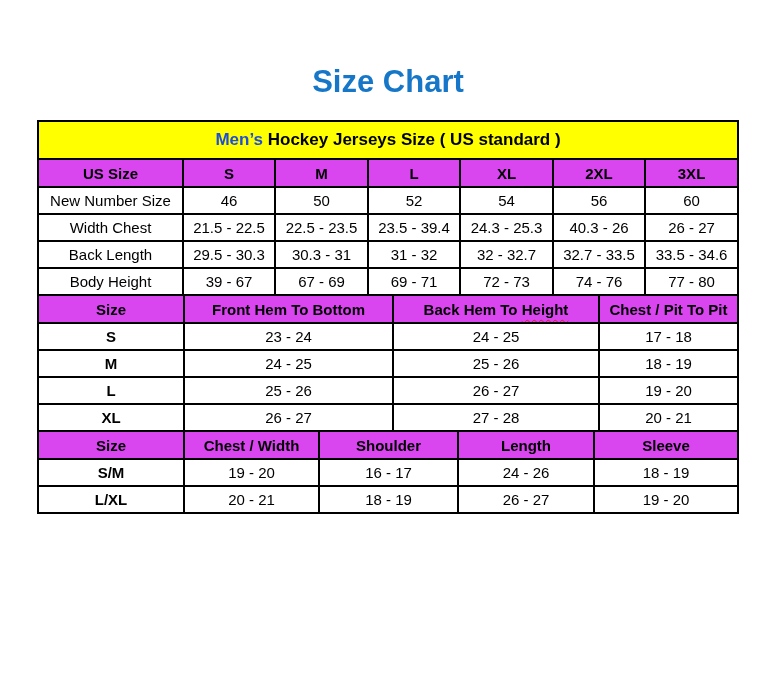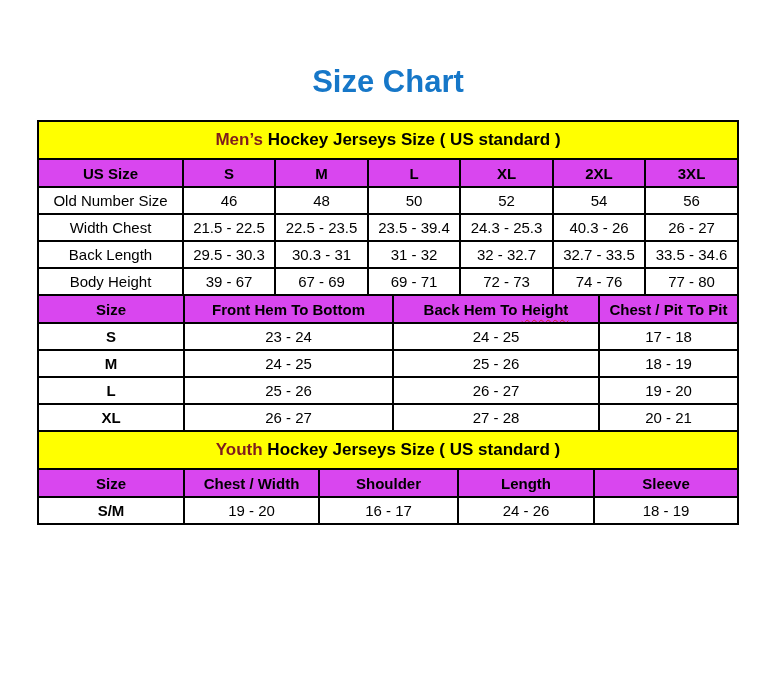--- a/index.html
+++ b/index.html
@@ -54,21 +54,21 @@
     white-space: nowrap;
     overflow: hidden;
   }
   tr.band td {
     background: #ffff00;
     font-weight: bold;
     font-size: 17px;
     height: 36px;
   }
   tr.band .hl {
-    color: #7f1d1d;
+    color: #1d4ed8;
   }
   tr.cols th {
     font-weight: bold;
     height: 26px;
     background: #d946ef;
   }
   tbody td {
     height: 25px;
     font-weight: normal;
     background: #ffffff;
@@ -113,27 +113,27 @@
           <th>S</th>
           <th>M</th>
           <th>L</th>
           <th>XL</th>
           <th>2XL</th>
           <th>3XL</th>
         </tr>
       </thead>
       <tbody>
           <tr>
-            <td>Old Number Size</td>
+            <td>New Number Size</td>
             <td>46</td>
-            <td>48</td>
             <td>50</td>
             <td>52</td>
             <td>54</td>
             <td>56</td>
+            <td>60</td>
           </tr>
           <tr>
             <td>Width Chest</td>
             <td>21.5 - 22.5</td>
             <td>22.5 - 23.5</td>
             <td>23.5 - 39.4</td>
             <td>24.3 - 25.3</td>
             <td>40.3 - 26</td>
             <td>26 - 27</td>
           </tr>
@@ -203,36 +203,40 @@
 
     <table class="size-table youth">
       <colgroup>
         <col style="width:146px">
           <col style="width:135px">
           <col style="width:139px">
           <col style="width:136px">
           <col style="width:144px">
       </colgroup>
       <thead>
-        <tr class="band">
-          <td colspan="5"><span class="hl">Youth</span><span> Hockey Jerseys Size ( US standard )</span></td>
-        </tr>
         <tr class="cols">
           <th>Size</th>
           <th>Chest / Width</th>
           <th>Shoulder</th>
           <th>Length</th>
           <th>Sleeve</th>
         </tr>
       </thead>
       <tbody>
           <tr>
             <td>S/M</td>
             <td>19 - 20</td>
             <td>16 - 17</td>
             <td>24 - 26</td>
             <td>18 - 19</td>
           </tr>
+          <tr>
+            <td>L/XL</td>
+            <td>20 - 21</td>
+            <td>18 - 19</td>
+            <td>26 - 27</td>
+            <td>19 - 20</td>
+          </tr>
         </tbody>
     </table>
 
   </div>
 </div>
 
 </body></html>

